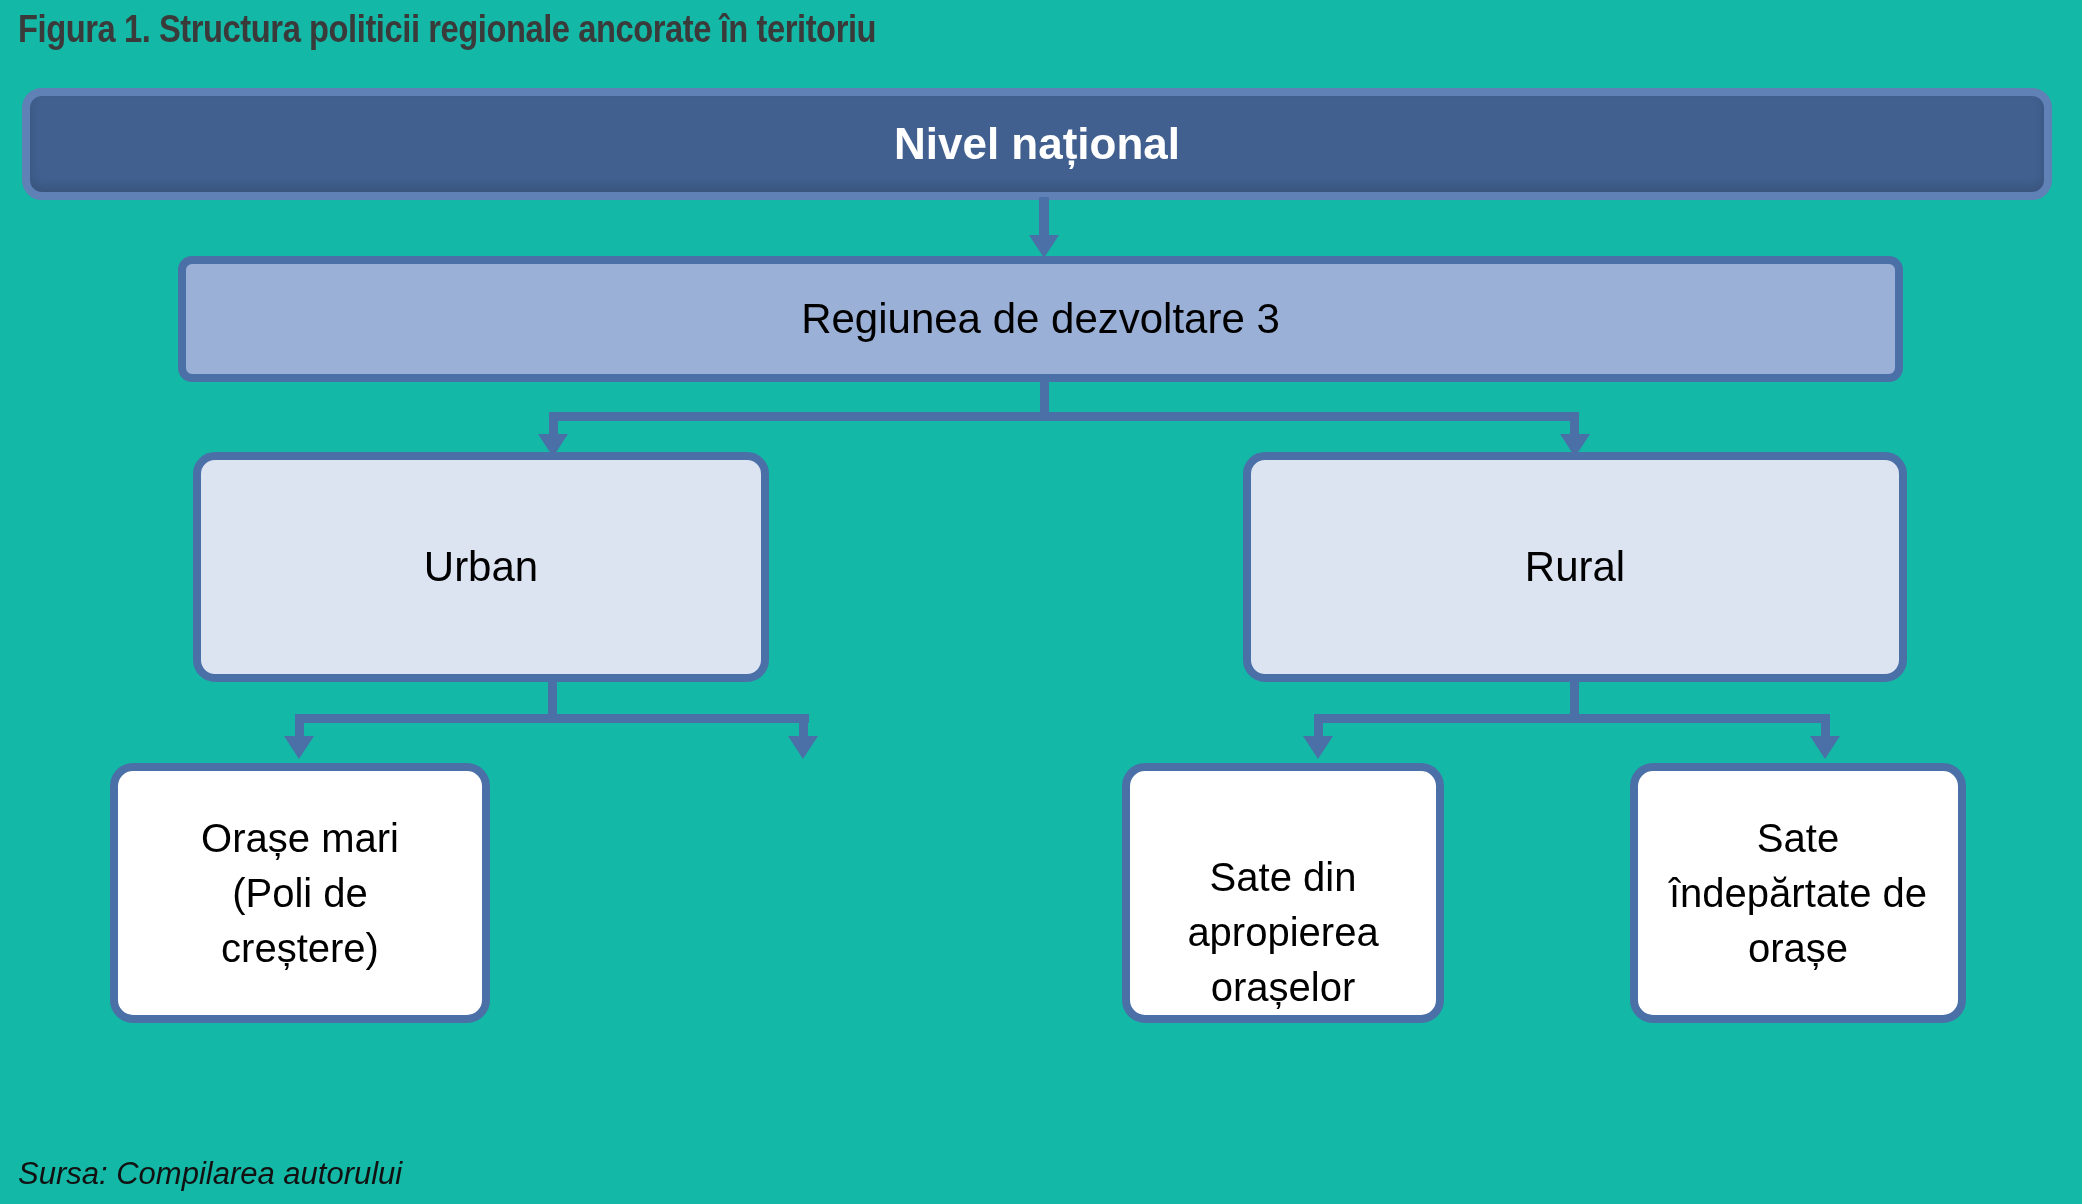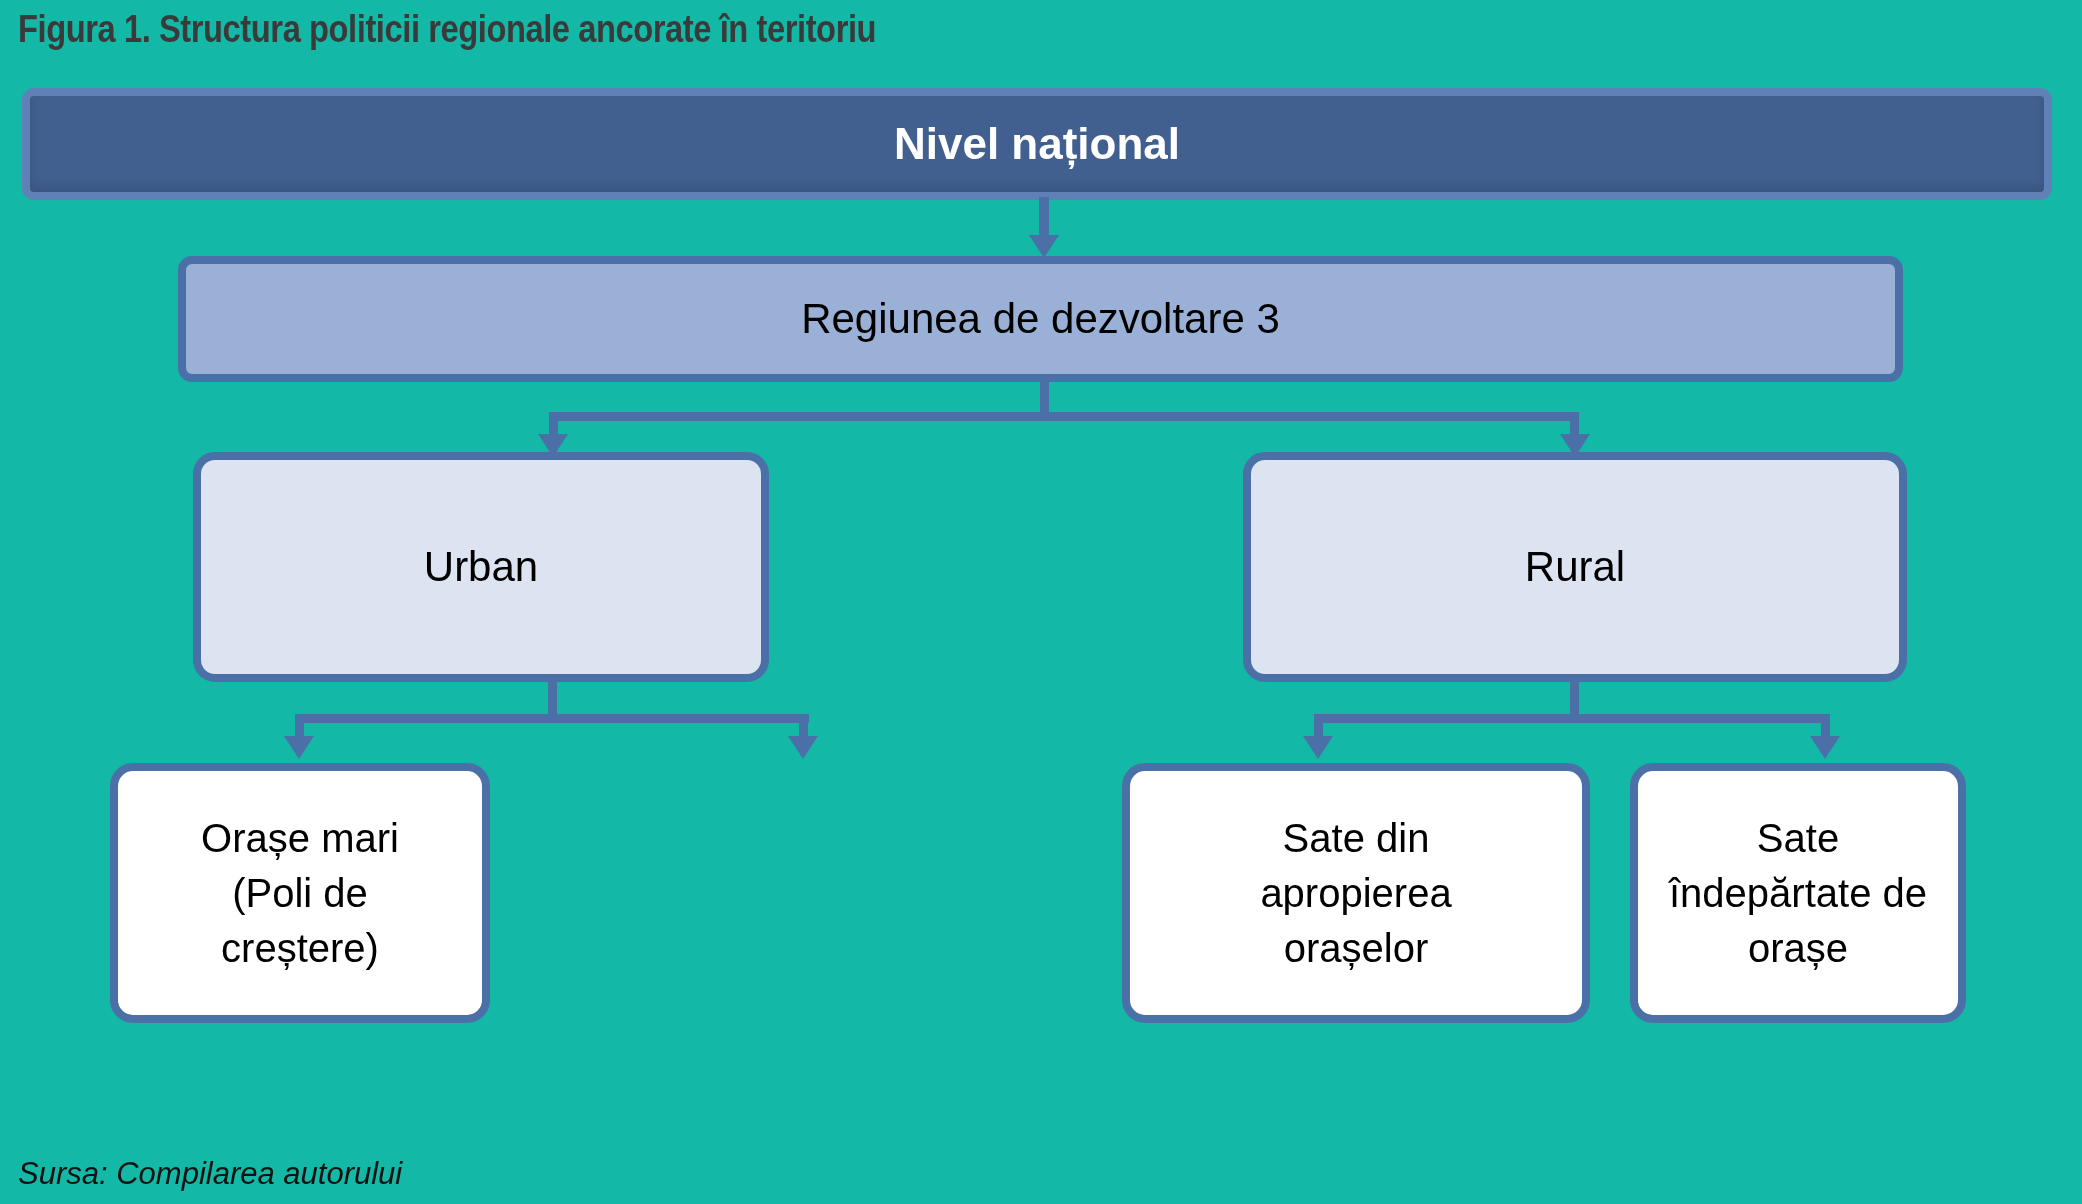--- a/index.html
+++ b/index.html
@@ -21,21 +21,21 @@
     position:absolute;
     box-sizing:border-box;
     display:flex;align-items:center;justify-content:center;
     text-align:center;
   }
   .node .lbl{display:block;}
   .l1{
     left:22px;top:88px;width:2030px;height:112px;
     background:var(--level1-fill,#41608f);
     border:8px solid var(--level1-border,#5f81b5);
-    border-radius:12px;
+    border-radius:20px;
     box-shadow:inset 0 -6px 10px rgba(0,0,0,0.12);
   }
   .l1 .lbl{color:var(--level1-text,#ffffff);font-size:44px;font-weight:700;}
   .l2{
     left:178px;top:256px;width:1725px;height:126px;
     background:var(--level2-fill,#9bb0d6);
     border:8px solid var(--node-border,#4a70a7);
     border-radius:14px;
   }
   .l2 .lbl{color:#000;font-size:42px;}
@@ -49,21 +49,21 @@
   .l3.rural{left:1243px;top:452px;width:664px;height:230px;}
   .l4{
     top:763px;height:260px;
     background:var(--leaf-fill,#ffffff);
     border:8px solid var(--node-border,#4a70a7);
     border-radius:23px;
   }
   .l4 .lbl{color:#000;font-size:40px;line-height:55px;white-space:pre-line;}
   .l4.p1{left:110px;width:380px;}
   .l4.p2{left:608px;width:392px;}
-  .l4.p3{left:1122px;width:468px;}
+  .l4.p3{left:1122px;width:322px;align-items:flex-end;}
   .l4.p4{left:1630px;width:336px;}
   
   .cv{position:absolute;width:9px;background:var(--connector,#4a70a7);}
   .ch{position:absolute;height:9px;background:var(--connector,#4a70a7);}
   .ah{
     position:absolute;width:0;height:0;
     border-left:15px solid transparent;
     border-right:15px solid transparent;
     border-top:23px solid var(--connector,#4a70a7);
   }

